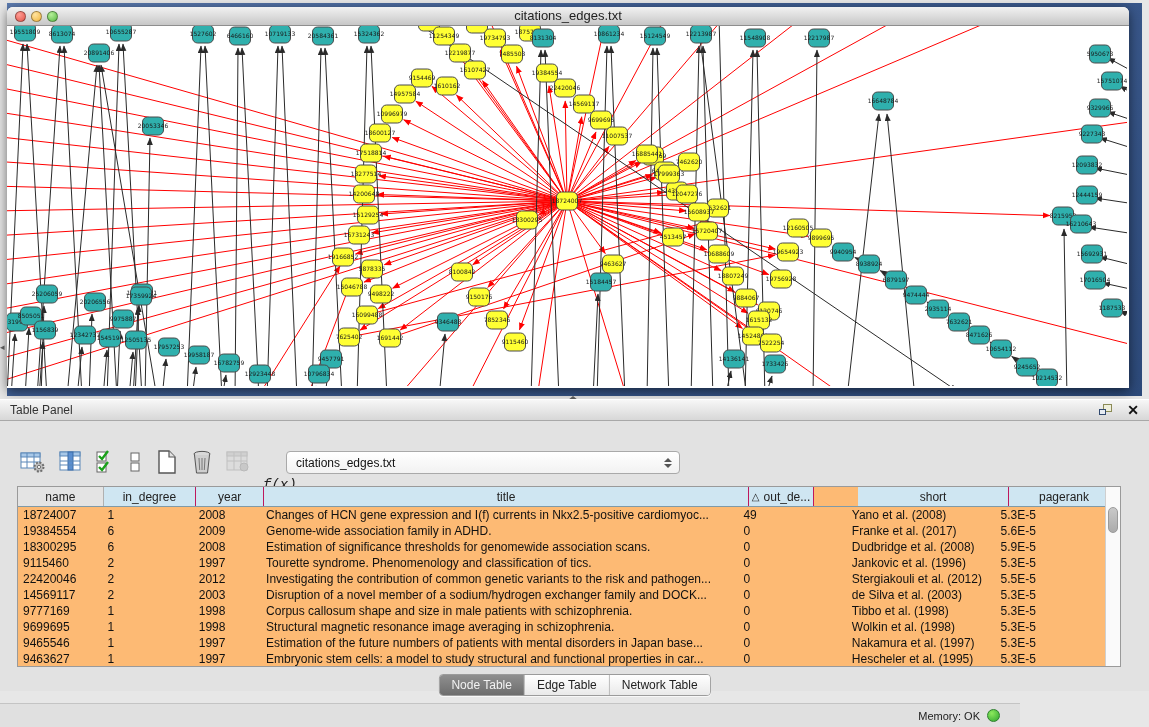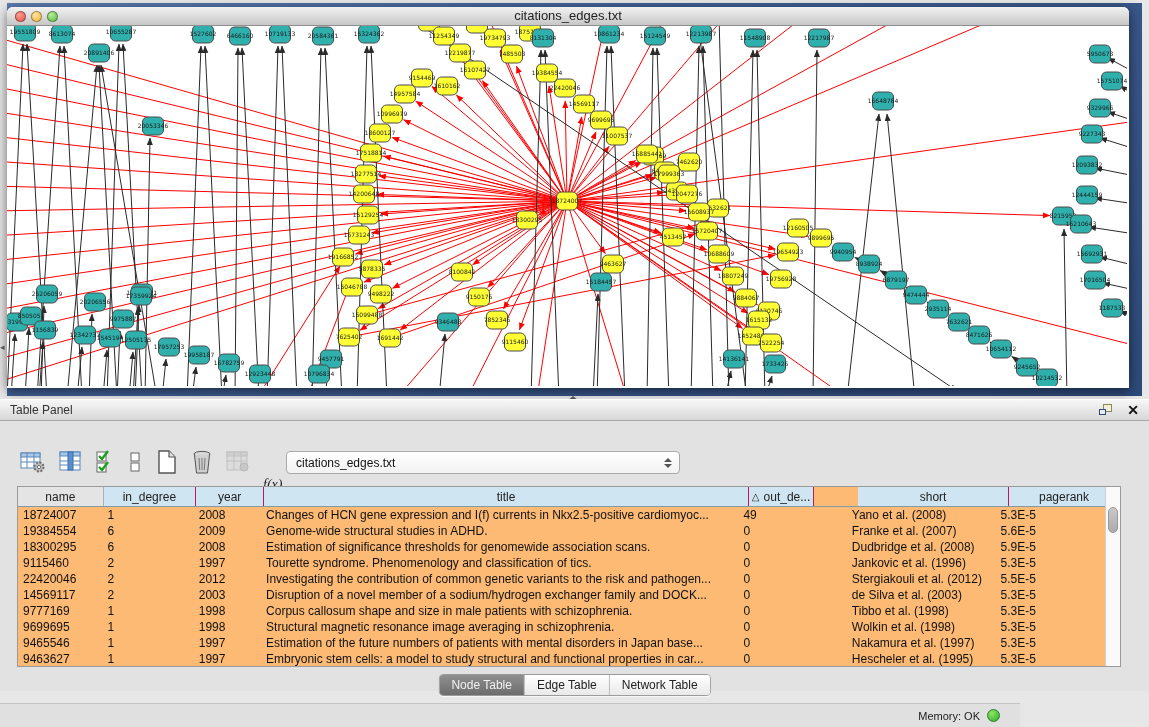--- a/index.html
+++ b/index.html
@@ -38,21 +38,21 @@
                   display:flex; align-items:center; padding:0 10px; font-size:12px; color:#333; }
   .panel-header .spacer { flex:1; }
   .float-icon { width:14px; height:13px; position:relative; margin-right:14px; }
   .float-icon .sq1 { position:absolute; left:4px; top:0; width:9px; height:8px; border:1px solid #8a8a55; background:#efefdc; }
   .float-icon .sq2 { position:absolute; left:0; top:5px; width:7px; height:6px; border:1px solid #31496e; background:#e7ecf3; }
   .close-x { font-size:14px; font-weight:bold; color:#111; line-height:14px; cursor:default; }
 
   .toolbar { position:absolute; left:20px; top:46px; height:34px; display:flex;
              align-items:center; gap:13px; }
   .tb-icon { display:flex; align-items:center; justify-content:center; }
-  .fx { font-family:Liberation Serif, serif; font-style:italic; font-size:14px; color:#222;margin-top:45px; }
+  .fx { font-family:Liberation Mono, monospace; font-style:italic; font-size:14px; color:#222;margin-top:45px; }
 
   .combo { position:absolute; left:286px; top:52px; width:394px; height:23px;
            background:linear-gradient(#ffffff,#f2f2f2); border:1px solid #a9a9a9;
            border-radius:4px; font-size:12px; color:#111; display:flex;
            align-items:center; padding-left:9px; }
   .combo-arrows { margin-left:auto; margin-right:7px; display:flex; flex-direction:column;
                   gap:2px; align-items:center; }
   .combo-arrows i { width:0; height:0; border-left:4px solid transparent; border-right:4px solid transparent; }
   .combo-arrows .up { border-bottom:4px solid #555; }
   .combo-arrows .dn { border-top:4px solid #555; }
@@ -646,23 +646,23 @@
             <div class="td c2">2008</div>
             <div class="td c3">Changes of HCN gene expression and I(f) currents in Nkx2.5-positive cardiomyoc...</div>
             <div class="td c4">49</div>
             <div class="td c5">Yano et al. (2008)</div>
             <div class="td c6">5.3E-5</div>
           </div>
           <div class="trow">
             <div class="td c0">19384554</div>
             <div class="td c1">6</div>
             <div class="td c2">2009</div>
-            <div class="td c3">Genome-wide structural studies in ADHD.</div>
-            <div class="td c4">0</div>
-            <div class="td c5">Franke et al. (2007)</div>
+            <div class="td c3">Genome-wide association family in ADHD.</div>
+            <div class="td c4">0</div>
+            <div class="td c5">Franke et al. (2017)</div>
             <div class="td c6">5.6E-5</div>
           </div>
           <div class="trow">
             <div class="td c0">18300295</div>
             <div class="td c1">6</div>
             <div class="td c2">2008</div>
             <div class="td c3">Estimation of significance thresholds for genomewide association scans.</div>
             <div class="td c4">0</div>
             <div class="td c5">Dudbridge et al. (2008)</div>
             <div class="td c6">5.9E-5</div>

